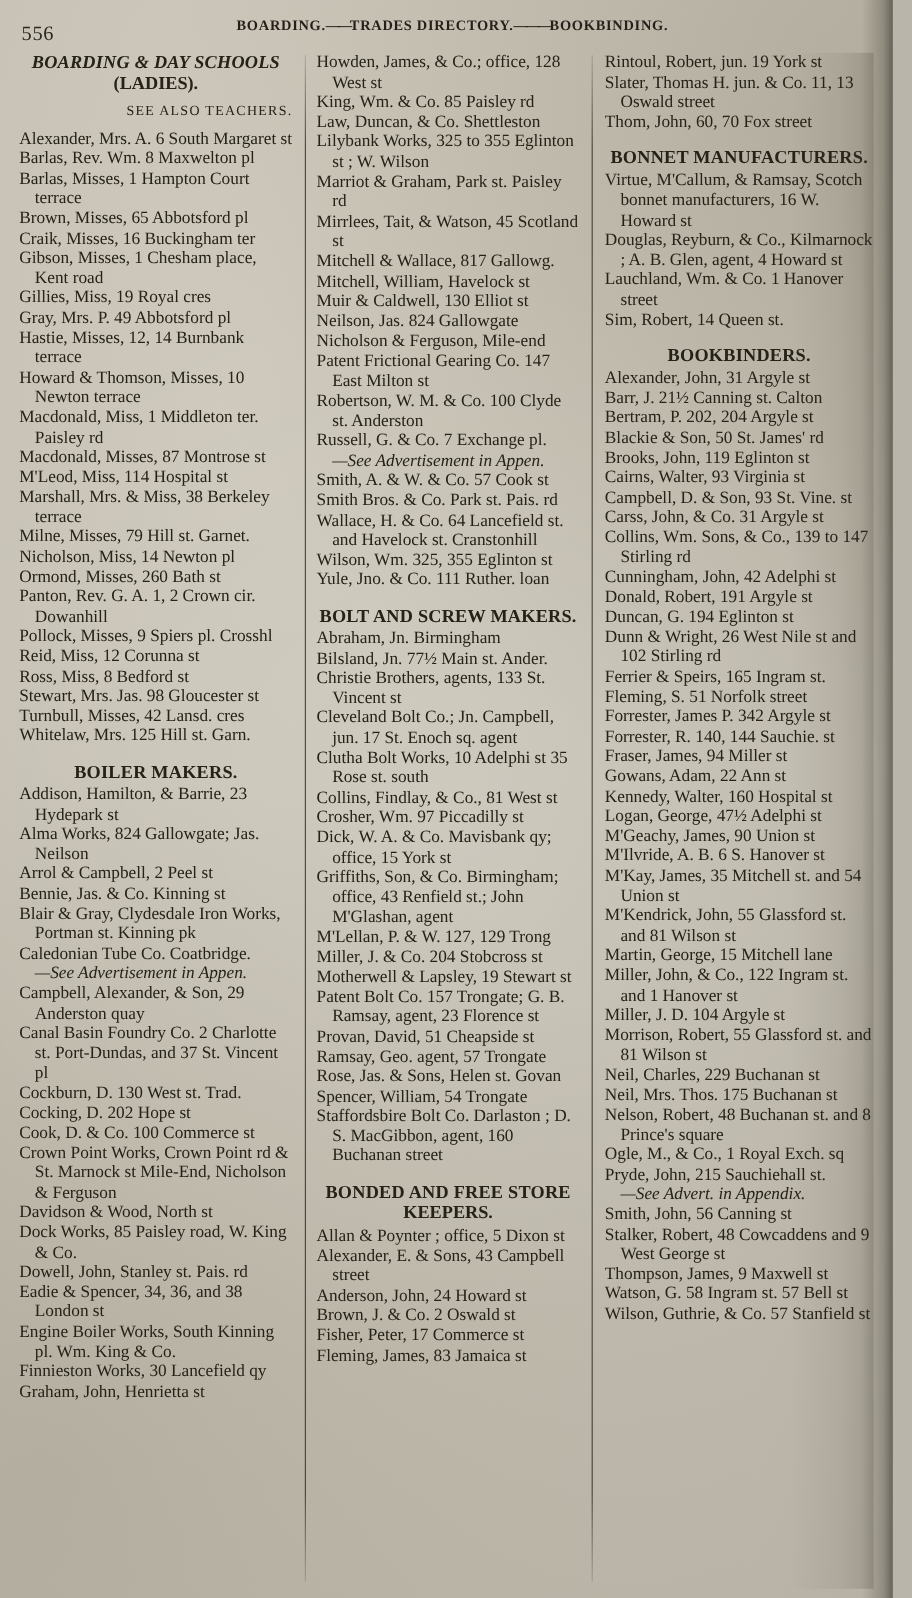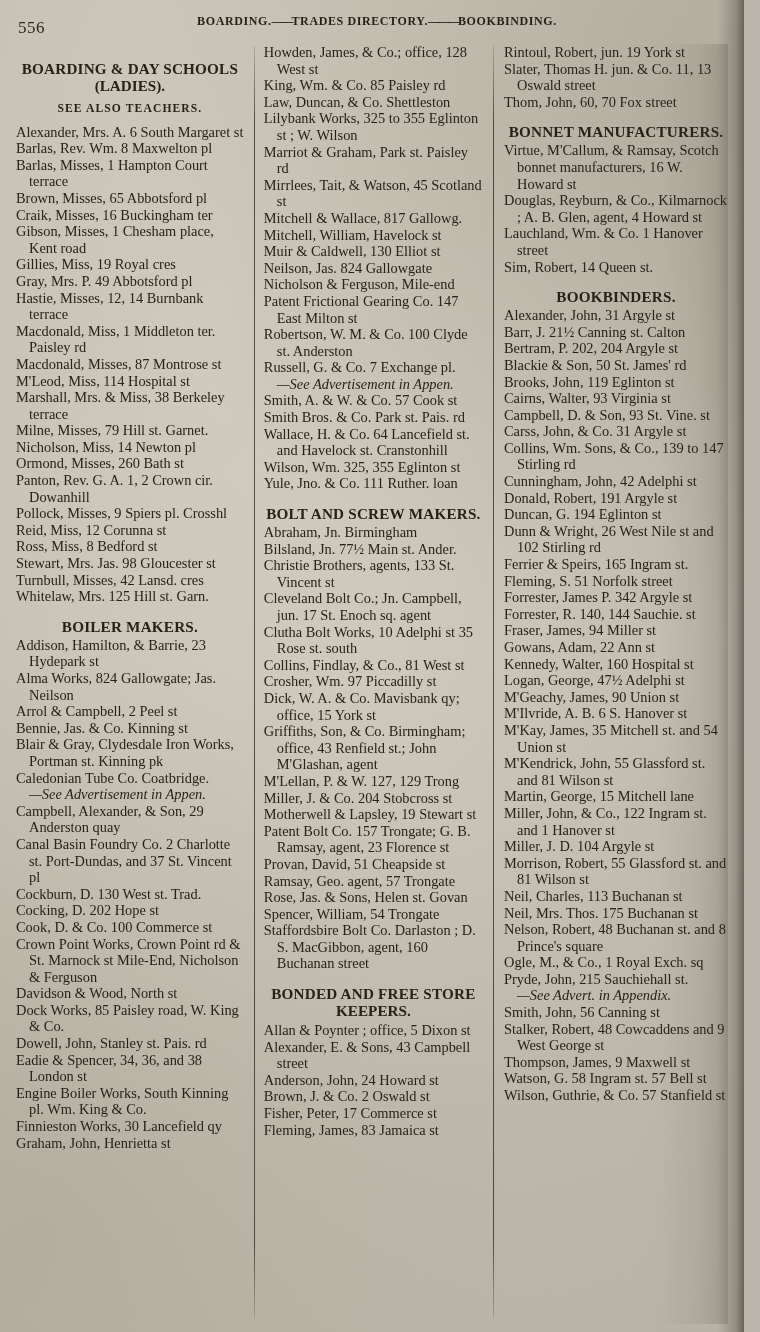--- a/index.html
+++ b/index.html
@@ -78,33 +78,33 @@
 
   
   .sec-head {
     text-align:center;
     font-weight:bold;
     font-size:15.2px;
     letter-spacing:.2px;
     margin:13px 0 2px 0;
     line-height:17px;
   }
-  .sec-head.first { margin-top:16px; }
+  .sec-head.first { margin-top:0;font-style:italic; }
   .sec-sub {
     text-align:center;
     font-weight:bold;
     font-size:15.2px;
     line-height:16px;
     margin:-1px 0 3px 0;
   }
   .seealso {
-    text-align:center;
+    text-align:right;
     font-size:11.6px;
     letter-spacing:1.1px;
-    font-weight:bold;
+    font-weight:normal;
     margin:7px 0 6px 0;
   }
   .entry {
     margin:0;
     padding-left:13px;
     text-indent:-13px;
     white-space:normal;
   }
   .entry.cont { padding-left:13px; text-indent:0; }
   .ital { font-style:italic; }
@@ -138,20 +138,21 @@
           <div class="seealso">SEE ALSO TEACHERS.</div>
           <div class="entry">Alexander, Mrs. A. 6 South Margaret st</div>
           <div class="entry">Barlas, Rev. Wm. 8 Maxwelton pl</div>
           <div class="entry">Barlas, Misses, 1 Hampton Court terrace</div>
           <div class="entry">Brown, Misses, 65 Abbotsford pl</div>
           <div class="entry">Craik, Misses, 16 Buckingham ter</div>
           <div class="entry">Gibson, Misses, 1 Chesham place, Kent road</div>
           <div class="entry">Gillies, Miss, 19 Royal cres</div>
           <div class="entry">Gray, Mrs. P. 49 Abbotsford pl</div>
           <div class="entry">Hastie, Misses, 12, 14 Burnbank terrace</div>
+          <div class="entry">Howard &amp; Thomson, Misses, 10 Newton terrace</div>
           <div class="entry">Macdonald, Miss, 1 Middleton ter. Paisley rd</div>
           <div class="entry">Macdonald, Misses, 87 Montrose st</div>
           <div class="entry">M'Leod, Miss, 114 Hospital st</div>
           <div class="entry">Marshall, Mrs. &amp; Miss, 38 Berkeley terrace</div>
           <div class="entry">Milne, Misses, 79 Hill st. Garnet.</div>
           <div class="entry">Nicholson, Miss, 14 Newton pl</div>
           <div class="entry">Ormond, Misses, 260 Bath st</div>
           <div class="entry">Panton, Rev. G. A. 1, 2 Crown cir. Dowanhill</div>
           <div class="entry">Pollock, Misses, 9 Spiers pl. Crosshl</div>
           <div class="entry">Reid, Miss, 12 Corunna st</div>
@@ -263,21 +264,21 @@
           <div class="entry">Kennedy, Walter, 160 Hospital st</div>
           <div class="entry">Logan, George, 47½ Adelphi st</div>
           <div class="entry">M'Geachy, James, 90 Union st</div>
           <div class="entry">M'Ilvride, A. B. 6 S. Hanover st</div>
           <div class="entry">M'Kay, James, 35 Mitchell st. and 54 Union st</div>
           <div class="entry">M'Kendrick, John, 55 Glassford st. and 81 Wilson st</div>
           <div class="entry">Martin, George, 15 Mitchell lane</div>
           <div class="entry">Miller, John, &amp; Co., 122 Ingram st. and 1 Hanover st</div>
           <div class="entry">Miller, J. D. 104 Argyle st</div>
           <div class="entry">Morrison, Robert, 55 Glassford st. and 81 Wilson st</div>
-          <div class="entry">Neil, Charles, 113 Buchanan st</div>
+          <div class="entry">Neil, Charles, 229 Buchanan st</div>
           <div class="entry">Neil, Mrs. Thos. 175 Buchanan st</div>
           <div class="entry">Nelson, Robert, 48 Buchanan st. and 8 Prince's square</div>
           <div class="entry">Ogle, M., &amp; Co., 1 Royal Exch. sq</div>
           <div class="entry">Pryde, John, 215 Sauchiehall st.</div>
           <div class="entry cont ital">—See Advert. in Appendix.</div>
           <div class="entry">Smith, John, 56 Canning st</div>
           <div class="entry">Stalker, Robert, 48 Cowcaddens and 9 West George st</div>
           <div class="entry">Thompson, James, 9 Maxwell st</div>
           <div class="entry">Watson, G. 58 Ingram st. 57 Bell st</div>
           <div class="entry">Wilson, Guthrie, &amp; Co. 57 Stanfield st</div>

